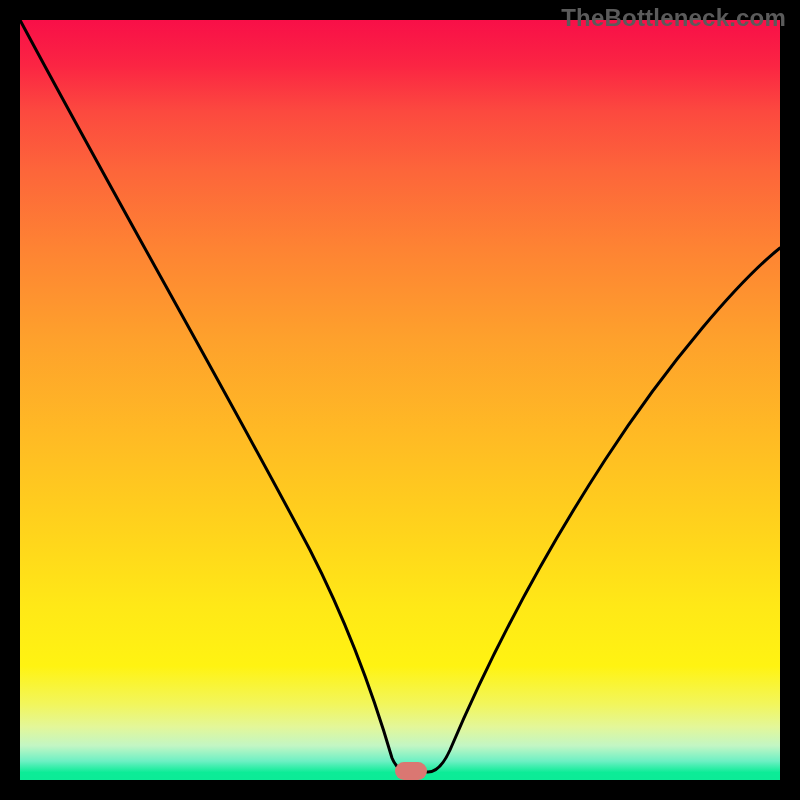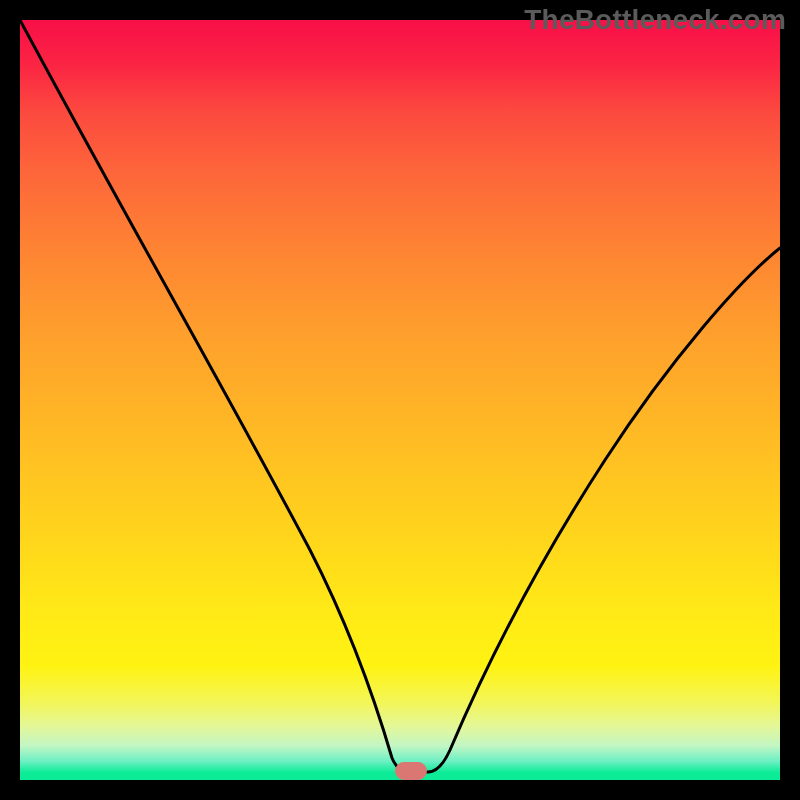--- a/index.html
+++ b/index.html
@@ -15,21 +15,21 @@
     position: relative;
     width: 800px;
     height: 800px;
     background: #000000;
   }
   .watermark {
     position: absolute;
     top: 4px;
     right: 14px;
     color: #5b5b5b;
-    font-size: 28px;
+    font-size: 24px;
     font-weight: 600;
     letter-spacing: 0.2px;
     z-index: 30;
   }
   .plot-area {
     position: absolute;
     left: 20px;
     top: 20px;
     width: 760px;
     height: 760px;

